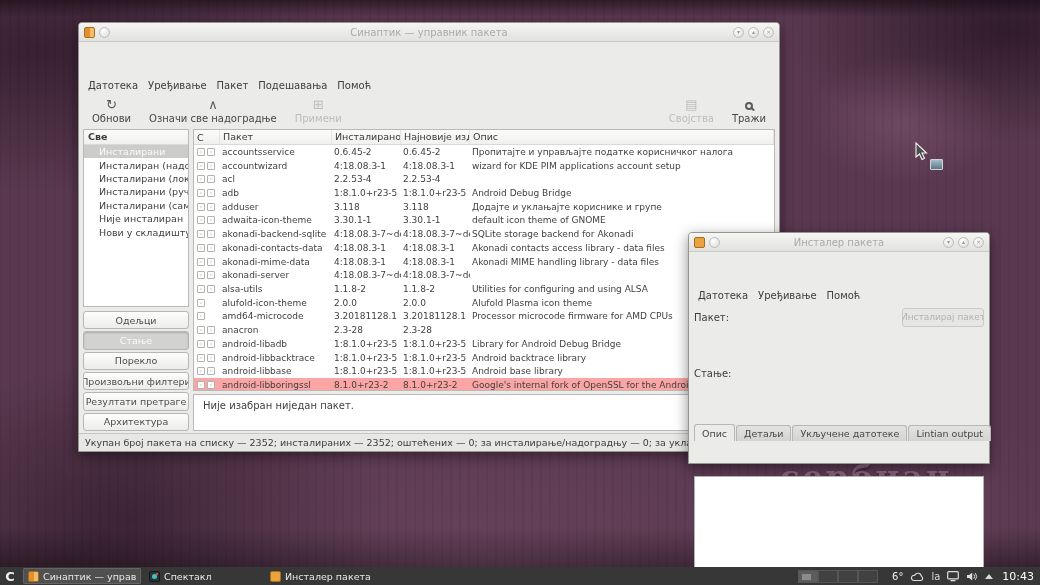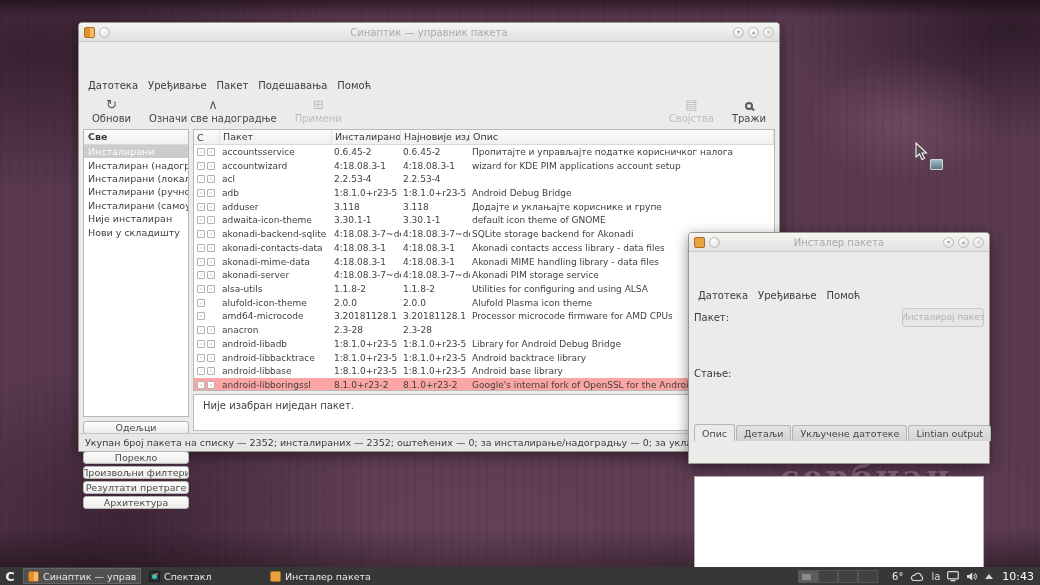--- a/index.html
+++ b/index.html
@@ -51,24 +51,24 @@
   .tool-btn .ticon { height:14px; display:flex; align-items:center; justify-content:center;
     font-size:13px; line-height:1; color:#5b5b59; }
   .tool-btn.disabled, .tool-btn.disabled .ticon { color:#bcbcba; }
   .toolbar-right { margin-left:auto; display:flex; }
   .ic-search-shape { width:8px; height:8px; border:2px solid #5b5b59; border-radius:50%; position:relative; margin-top:2px;}
   .ic-search-shape::after { content:""; position:absolute; width:5px; height:2px; background:#5b5b59;
     right:-4px; bottom:-2px; transform:rotate(40deg); border-radius:1px; }
 
   .syn-content { flex:1; display:flex; padding:2px 4px 2px 4px; gap:4px; min-height:0; }
   .syn-left { width:106px; flex:none; display:flex; flex-direction:column; }
-  .filter-listbox { height:288px; flex:none; background:#fff; border:1px solid #b9b9b7; overflow:hidden; }
+  .filter-listbox { height:178px; flex:none; background:#fff; border:1px solid #b9b9b7; overflow:hidden; }
   .filter-header { height:15px; background:linear-gradient(#fbfbfa,#f0f0ee); border-bottom:1px solid #d9d9d7;
     font-size:9.5px; font-weight:bold; color:#3a3a38; padding:1px 4px 0; }
-  .filter-item { height:13.4px; font-size:9.5px; color:#3f3f3d; padding:0 4px; white-space:nowrap;
+  .filter-item { height:13.4px; font-size:9.5px; color:#3f3f3d; padding:0 15px; white-space:nowrap;
     overflow:hidden; display:flex; align-items:center; }
   .filter-item.selected { background:#ccccca; color:#fbfbfa; }
   .filter-buttons { flex:1; display:flex; flex-direction:column; gap:2px; margin-top:4px; }
   .gtk-btn { flex:1; border:1px solid #b6b6b4; border-radius:3px;
     background:linear-gradient(#fdfdfc,#ececea); font-size:9.5px; color:#4c4c4a;
     display:flex; align-items:center; justify-content:center; white-space:nowrap; overflow:hidden; }
   .gtk-btn.pressed { background:#d2d2d0; box-shadow:inset 0 1px 2px rgba(0,0,0,.18); color:#fafaf8; }
 
   .syn-right { flex:1; display:flex; flex-direction:column; min-width:0; }
   .pkg-table { height:262px; flex:none; background:#fff; border:1px solid #b9b9b7; overflow:hidden;
@@ -342,21 +342,20 @@
             </div>
 
             <div class="pkg-row">
               <span class="col-s">
                 <span class="sq sq-a"></span>
                 <span class="sq sq-b"></span>
               </span>
               <span class="col-name cell">akonadi-server</span>
               <span class="col-ver cell">4:18.08.3-7~deb10u</span>
               <span class="col-ver cell">4:18.08.3-7~deb10u</span>
-              <span class="col-desc cell">Akonadi PIM storage service</span>
             </div>
 
             <div class="pkg-row">
               <span class="col-s">
                 <span class="sq sq-a"></span>
                 <span class="sq sq-b"></span>
               </span>
               <span class="col-name cell">alsa-utils</span>
               <span class="col-ver cell">1.1.8-2</span>
               <span class="col-ver cell">1.1.8-2</span>

